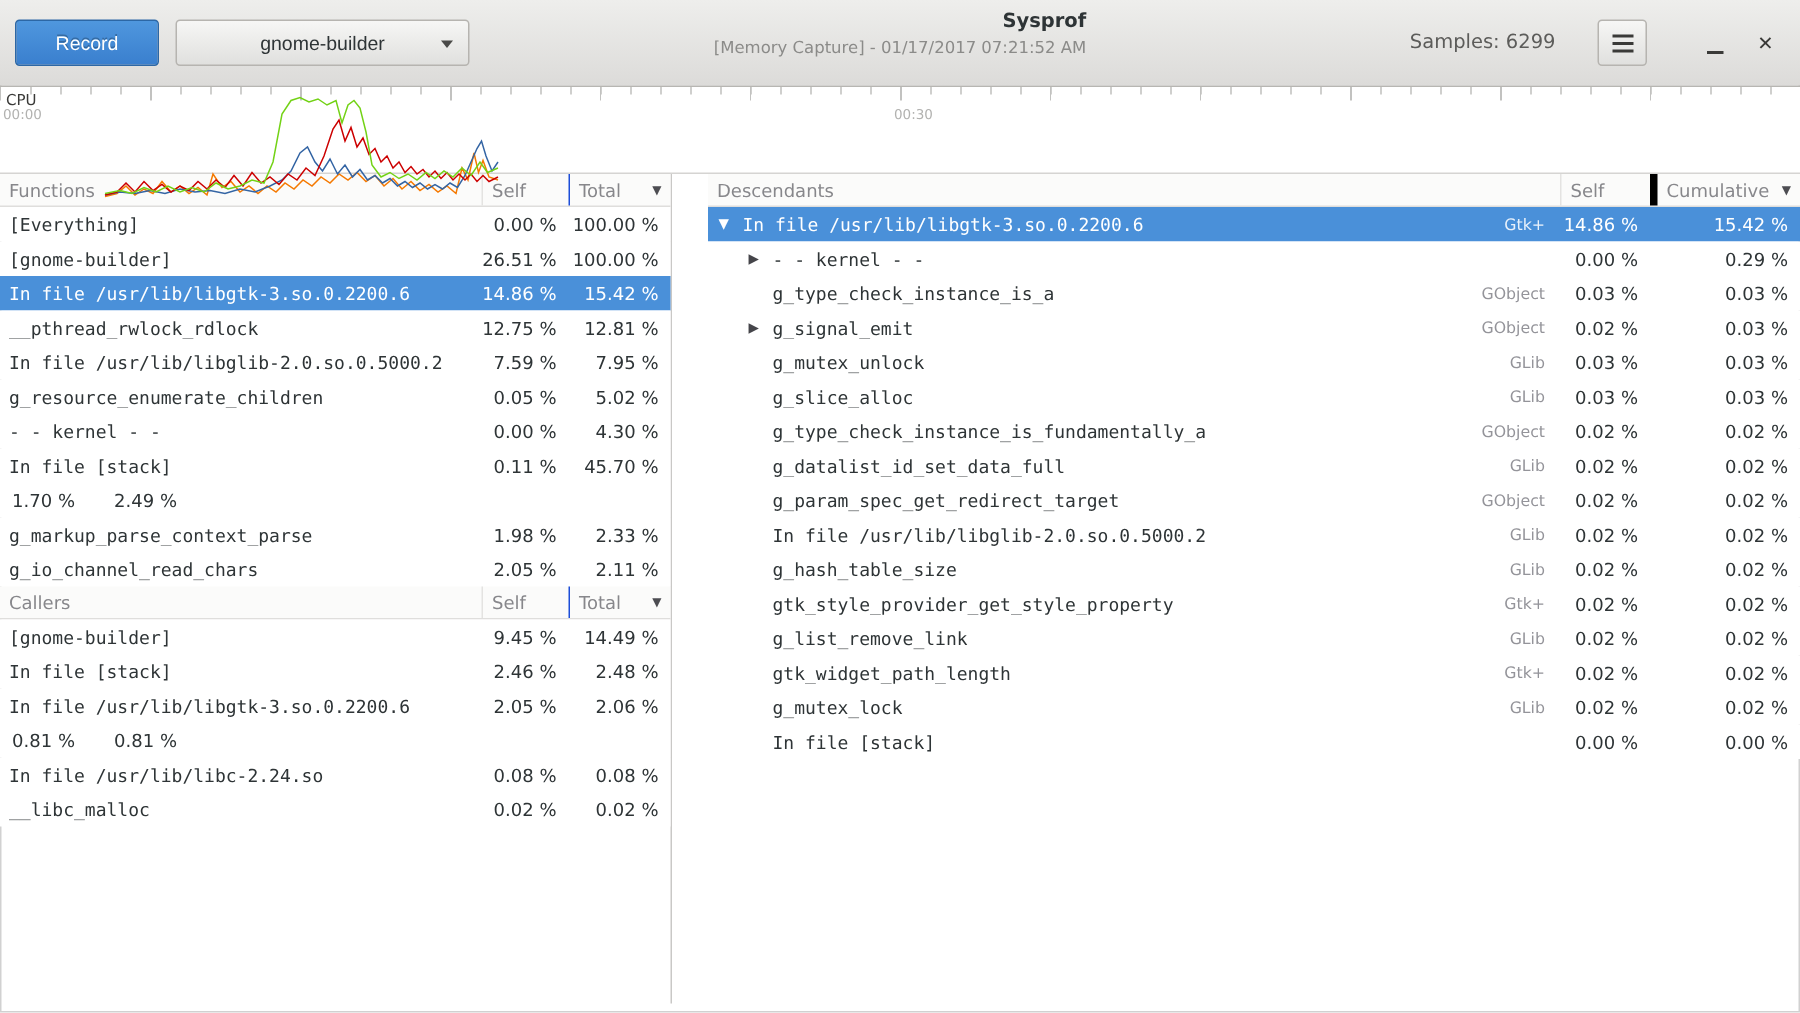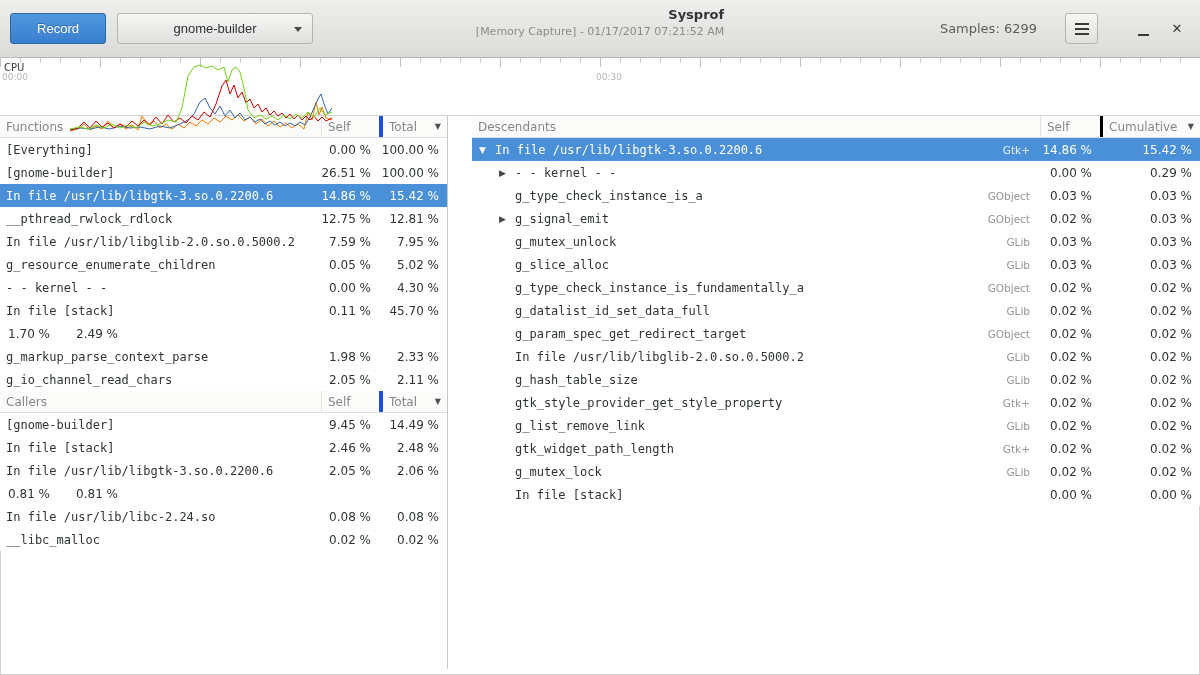--- a/index.html
+++ b/index.html
@@ -64,23 +64,23 @@
   
   .content { display: flex; height: 553px; gap: 24px; }
   .left-pane  { width: 448px; border-right: 1px solid #c9c8c6; display: flex; flex-direction: column; }
   .right-pane { flex: 1; display: flex; flex-direction: column; }
 
   .thead { display: flex; height: 22px; flex: none; background: #fbfbfa;
            border-bottom: 1px solid #dfdedc; color: #87878b; font-size: 12px; }
   .hc { padding: 0 6px; height: 100%; display: flex; align-items: center; }
   .hname { flex: 1; }
   .hself  { width: 58px; border-left: 1px solid #e4e3e1; }
-  .htotal { width: 68px; border-left: 4px solid #1d4ed8; }
+  .htotal { width: 68px; border-left: 1px solid #1d4ed8; }
   .hself2 { width: 60px; border-left: 1px solid #e4e3e1; }
-  .hcum   { width: 100px; border-left: 3px solid #000000; }
+  .hcum   { width: 100px; border-left: 5px solid #000000; }
   .sort { margin-left: auto; font-size: 8px; color: #4d4d52; }
 
   .lrow, .drow { display: flex; height: 23px; align-items: center; font-size: 12px; background: #fff; }
   .sel { background: #4a90d9; color: #fff; }
   .cname { flex: 1; padding: 0 6px; white-space: nowrap; overflow: hidden;
            font-family: "DejaVu Sans Mono", "Liberation Mono", monospace; }
   .cnum { text-align: right; padding-right: 8px; font-family: "DejaVu Sans", sans-serif; }
   .cself { width: 58px; } .ctotal { width: 68px; }
 
   .expander { width: 17px; flex: none; font-size: 9px; color: #45454a; padding-left: 1px; }

